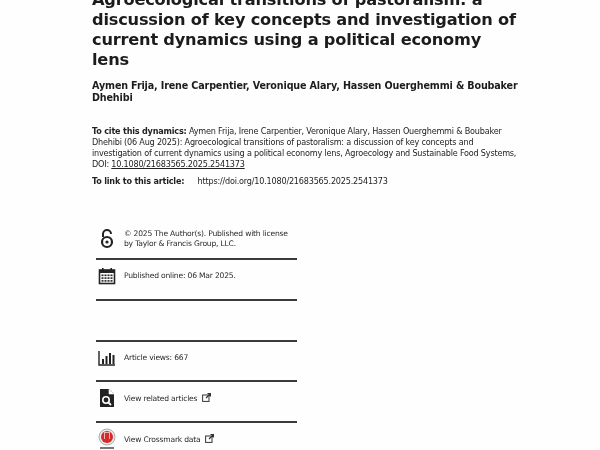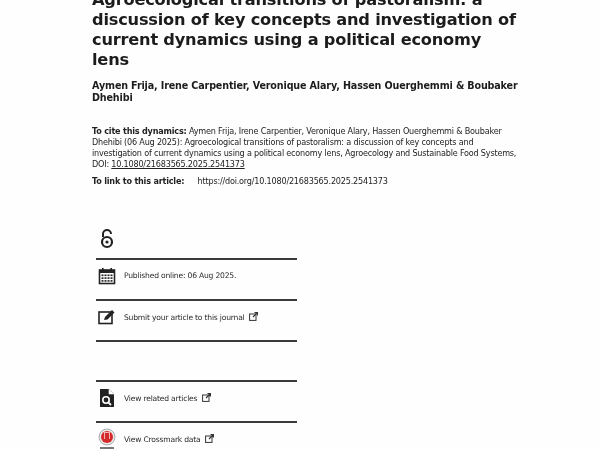--- a/index.html
+++ b/index.html
@@ -132,20 +132,21 @@
   </div>
 
   <div class="row" style="top:224px; height:30px;">
     <span class="icon">
       <svg width="14" height="20" viewBox="0 0 14 20">
         <path d="M3 8 V5 a4 4 0 0 1 8 0" fill="none" stroke="#222" stroke-width="2"></path>
         <circle cx="7" cy="13" r="5" fill="none" stroke="#222" stroke-width="2.2"></circle>
         <circle cx="7" cy="13" r="1.6" fill="#222"></circle>
       </svg>
     </span>
+    <span class="text" style="width:170px;">© 2025 The Author(s). Published with license by Taylor &amp; Francis Group, LLC.</span>
   </div>
 
   <div class="sep" style="top:258px;"></div>
 
   <div class="row" style="top:264px;">
     <span class="icon">
       <svg width="18" height="18" viewBox="0 0 18 18">
         <rect x="1.5" y="3" width="15" height="13.5" fill="none" stroke="#222" stroke-width="1.6"></rect>
         <rect x="1.5" y="3" width="15" height="3" fill="#222"></rect>
         <rect x="4" y="1" width="1.6" height="3.5" fill="#222"></rect>
@@ -159,43 +160,40 @@
             <rect x="6.5" y="10.3" width="2" height="1.6"></rect>
             <rect x="9.5" y="10.3" width="2" height="1.6"></rect>
             <rect x="12.5" y="10.3" width="2" height="1.6"></rect>
           <rect x="3.5" y="13.1" width="2" height="1.6"></rect>
             <rect x="6.5" y="13.1" width="2" height="1.6"></rect>
             <rect x="9.5" y="13.1" width="2" height="1.6"></rect>
             <rect x="12.5" y="13.1" width="2" height="1.6"></rect>
         </g>
       </svg>
     </span>
-    <span class="text">Published online: 06 Aug 2025.</span>
+    <span class="text">Published online: 06 Mar 2025.</span>
   </div>
 
   <div class="sep" style="top:299px;"></div>
 
-  <div class="row" style="top:305px;">
+
+  <div class="sep" style="top:340px;"></div>
+
+  <div class="row" style="top:346px;">
     <span class="icon">
       <svg width="18" height="16" viewBox="0 0 18 16">
-        <rect x="1" y="3" width="13" height="11.5" fill="none" stroke="#222" stroke-width="1.6"></rect>
-        <path d="M6 11 L7 8 L14 1 L16.5 3.5 L9.5 10.5 Z" fill="#222"></path>
-      </svg>
-    </span>
-    <span class="text">
-      <span>Submit your article to this journal</span>
-      <svg class="ext" width="9" height="9" viewBox="0 0 9 9">
-        <rect x="0.6" y="2" width="6.4" height="6.4" fill="none" stroke="#333" stroke-width="1"></rect>
-        <path d="M4 5 L8.5 0.5 M5.5 0.5 H8.5 V3.5" fill="none" stroke="#333" stroke-width="1.2"></path>
-      </svg>
-    </span>
-  </div>
-
-  <div class="sep" style="top:340px;"></div>
-
+        <path d="M1 1 V15 H17" fill="none" stroke="#222" stroke-width="1.4"></path>
+        <rect x="4" y="9" width="2" height="5" fill="#222"></rect>
+        <rect x="7.5" y="6" width="2" height="8" fill="#222"></rect>
+        <rect x="11" y="3" width="2" height="11" fill="#222"></rect>
+        <rect x="14.5" y="5" width="2" height="9" fill="#222"></rect>
+      </svg>
+    </span>
+    <span class="text">Article views: 667</span>
+  </div>
 
   <div class="sep" style="top:380px;"></div>
 
   <div class="row" style="top:386px;">
     <span class="icon">
       <svg width="16" height="20" viewBox="0 0 16 20">
         <path d="M1 1 H10 L15 6 V19 H1 Z" fill="#222"></path>
         <path d="M10 1 V6 H15" fill="#fff" stroke="#fff" stroke-width="0.6"></path>
         <circle cx="7" cy="12" r="3.2" fill="none" stroke="#fff" stroke-width="1.6"></circle>
         <path d="M9.3 14.3 L12 17" stroke="#fff" stroke-width="1.8"></path>

